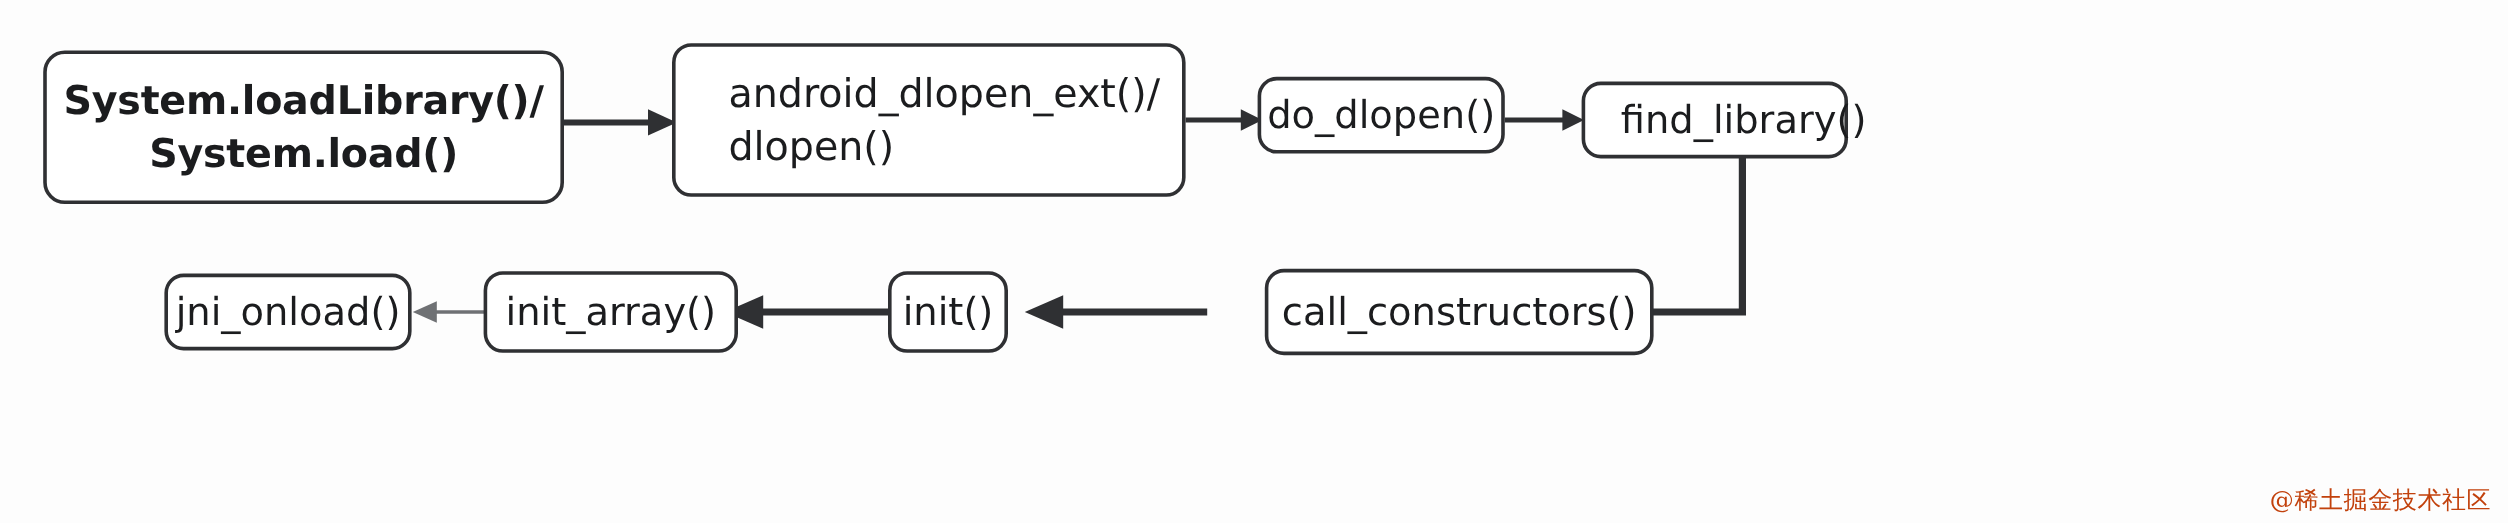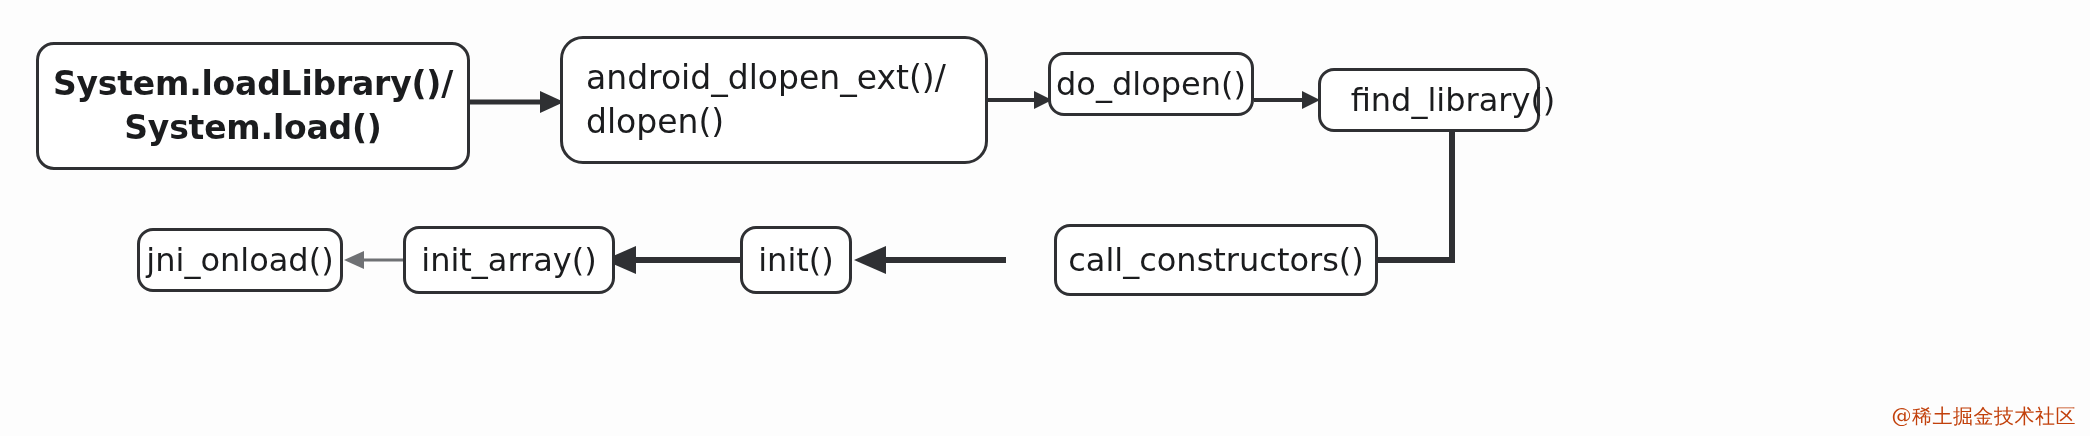--- a/index.html
+++ b/index.html
@@ -40,28 +40,28 @@
     text-align: left;
   }
   .node-label {
     display: block;
     white-space: pre-line;
   }
 
   
   #n-loadlibrary { left: 36px;   top: 42px;  width: 434px; height: 128px; font-size: 33px; text-align: center; }
   #n-loadlibrary .node-label { width: 100%; }
-  #n-dlopen      { left: 560px;  top: 36px;  width: 428px; height: 128px; font-size: 33px; padding-left: 23px; border-radius: 23px; }
-  #n-dodlopen    { left: 1048px; top: 52px;  width: 206px; height: 64px;  font-size: 32px; }
+  #n-dlopen      { left: 560px;  top: 36px;  width: 428px; height: 128px; font-size: 33px; padding-left: 44px; }
+  #n-dodlopen    { left: 1048px; top: 64px;  width: 206px; height: 64px;  font-size: 32px; }
   #n-findlibrary { left: 1318px; top: 68px;  width: 222px; height: 64px;  font-size: 32px; padding-left: 48px; }
 
   
   #n-jnionload   { left: 137px;  top: 228px; width: 206px; height: 64px;  font-size: 32px; }
   #n-initarray   { left: 403px;  top: 226px; width: 212px; height: 68px;  font-size: 32px; }
-  #n-init        { left: 740px;  top: 226px; width: 112px; height: 68px;  font-size: 32px; }
+  #n-init        { left: 740px;  top: 226px; width: 100px; height: 68px;  font-size: 32px; }
   #n-callctors   { left: 1054px; top: 224px; width: 324px; height: 72px;  font-size: 32px; }
 
   
   .edge { position: absolute; z-index: 2; }
   .edge svg { display: block; overflow: visible; }
 
   
   #watermark {
     position: absolute;
     right: 14px;

